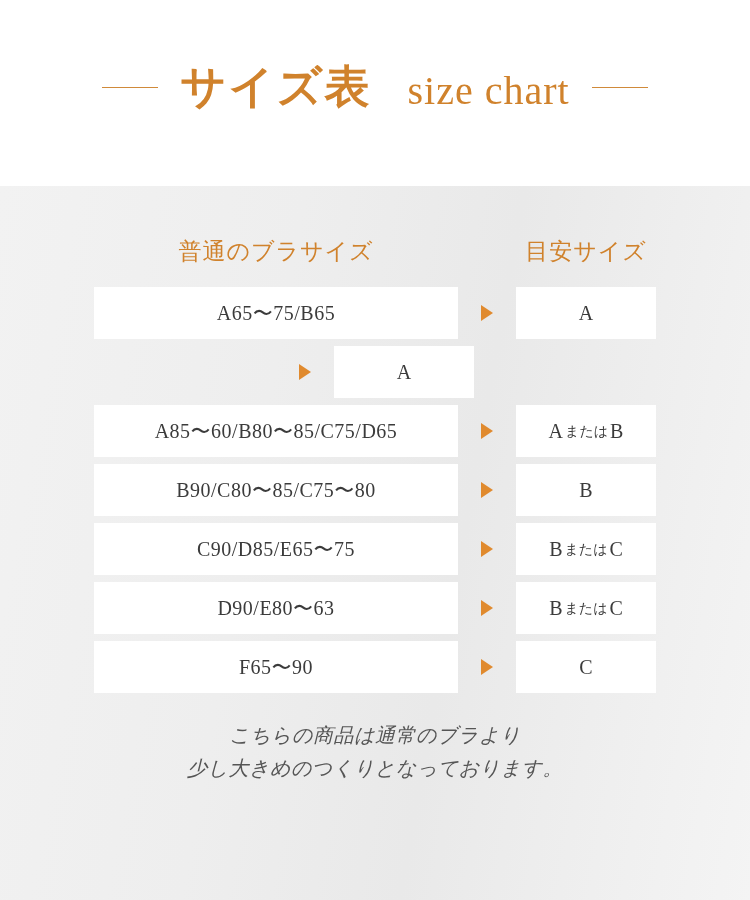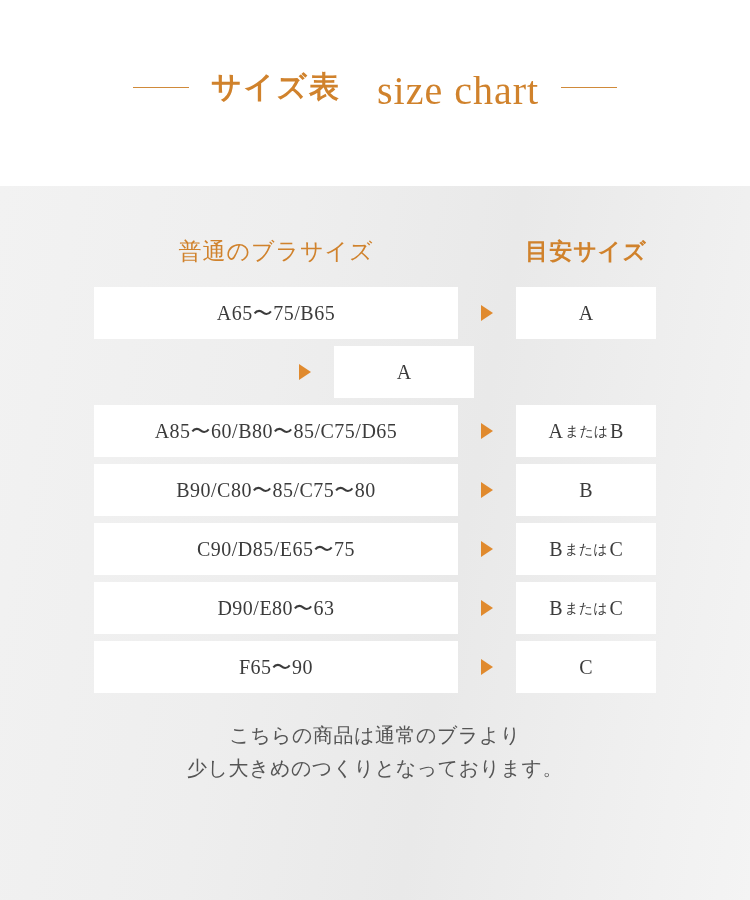--- a/index.html
+++ b/index.html
@@ -37,21 +37,21 @@
     gap: 22px;
     transform: translateY(-6px);
   }
   .rule {
     width: 56px;
     height: 1px;
     background: #d08a3a;
   }
   .title-jp {
     font-family: "Liberation Serif", "DejaVu Serif", serif;
-    font-size: 30px;
+    font-size: 45px;
     font-weight: 700;
     color: #d0822c;
     letter-spacing: 2px;
     line-height: 1;
   }
   .title-en {
     font-family: "Liberation Serif", "DejaVu Serif", serif;
     font-size: 40px;
     color: #d0822c;
     letter-spacing: 1px;
@@ -84,21 +84,21 @@
     color: #d0822c;
     letter-spacing: 1px;
   }
   .head-gap {
     width: 58px;
   }
   .head-right {
     width: 140px;
     text-align: center;
     font-size: 23px;
-    font-weight: 700;
+    font-weight: 400;
     color: #d0822c;
     letter-spacing: 1px;
   }
 
   .table {
     margin-top: 20px;
   }
   .row {
     display: flex;
     justify-content: center;
@@ -147,20 +147,21 @@
     top: 1px;
   }
 
   .note {
     margin-top: 26px;
     text-align: center;
     color: #555555;
     font-size: 20px;
     line-height: 1.65;
     letter-spacing: 0.5px;
+    font-style: italic;
   }
 
   .footer-strip {
     height: 0px;
   }
 </style>
 </head>
 <body>
 
 <div class="page">

